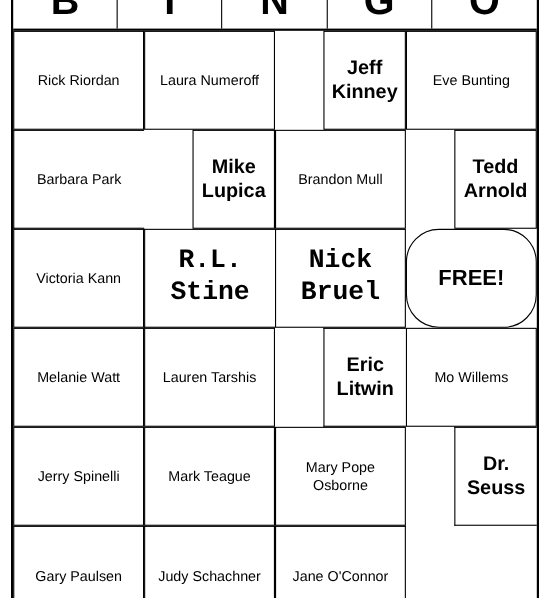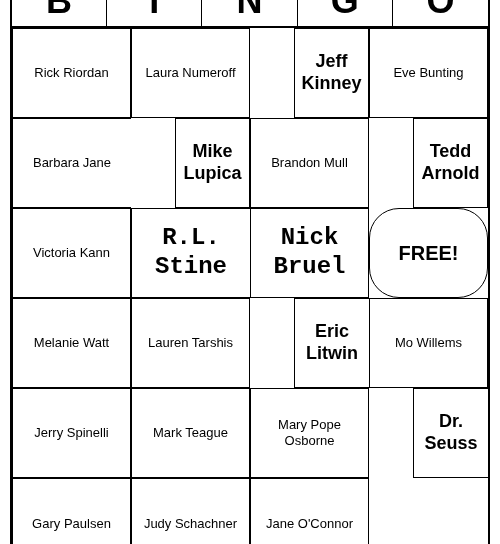--- a/index.html
+++ b/index.html
@@ -95,21 +95,21 @@
       <div class="bingo-header-cell">I</div>
       <div class="bingo-header-cell">N</div>
       <div class="bingo-header-cell">G</div>
       <div class="bingo-header-cell">O</div>
     </div>
   <div class="bingo-grid">
   <div class="bingo-cell">Rick Riordan</div>
       <div class="bingo-cell">Laura Numeroff</div>
       <div class="bingo-cell medium-text">Jeff Kinney</div>
       <div class="bingo-cell">Eve Bunting</div>
-      <div class="bingo-cell">Barbara Jane</div>
+      <div class="bingo-cell">Barbara Park</div>
       <div class="bingo-cell medium-text">Mike Lupica</div>
       <div class="bingo-cell">Brandon Mull</div>
       <div class="bingo-cell medium-text">Tedd Arnold</div>
       <div class="bingo-cell">Victoria Kann</div>
       <div class="bingo-cell large-text">R.L. Stine</div>
       <div class="bingo-cell large-text">Nick Bruel</div>
       <div class="bingo-cell free">FREE!</div>
       <div class="bingo-cell">Melanie Watt</div>
       <div class="bingo-cell">Lauren Tarshis</div>
       <div class="bingo-cell medium-text">Eric Litwin</div>

